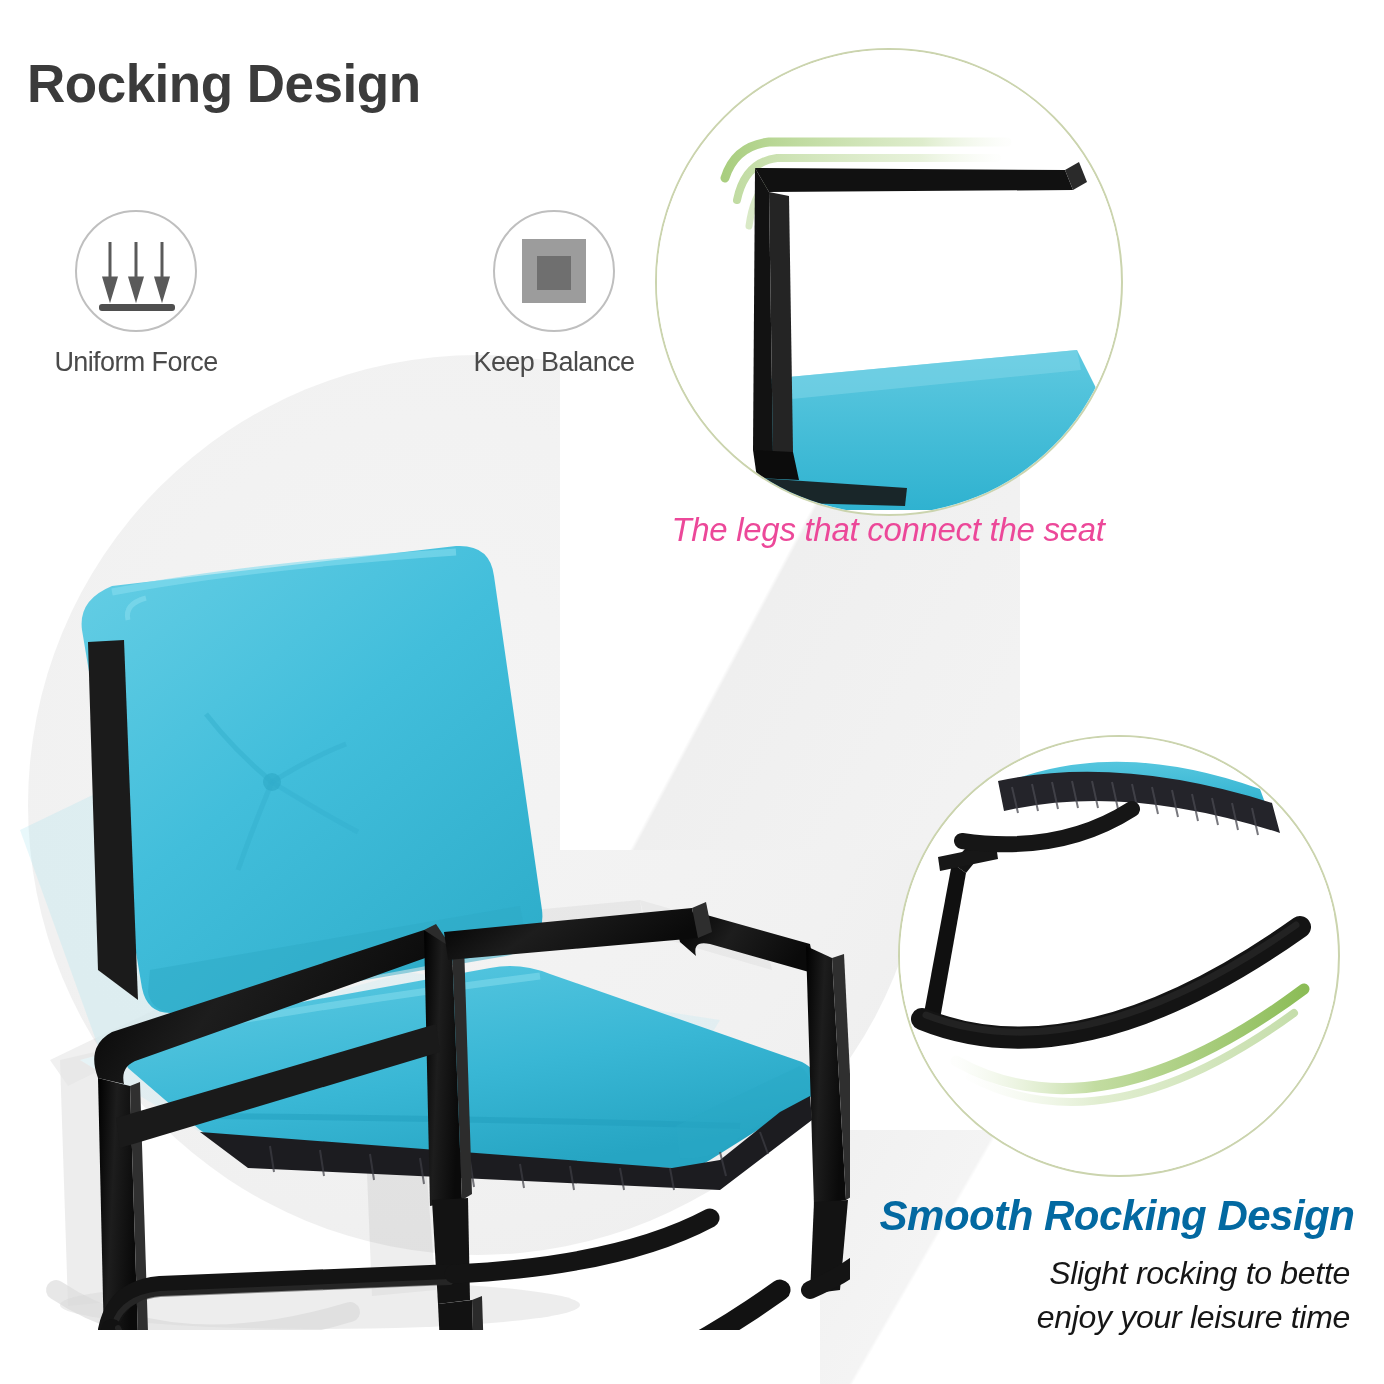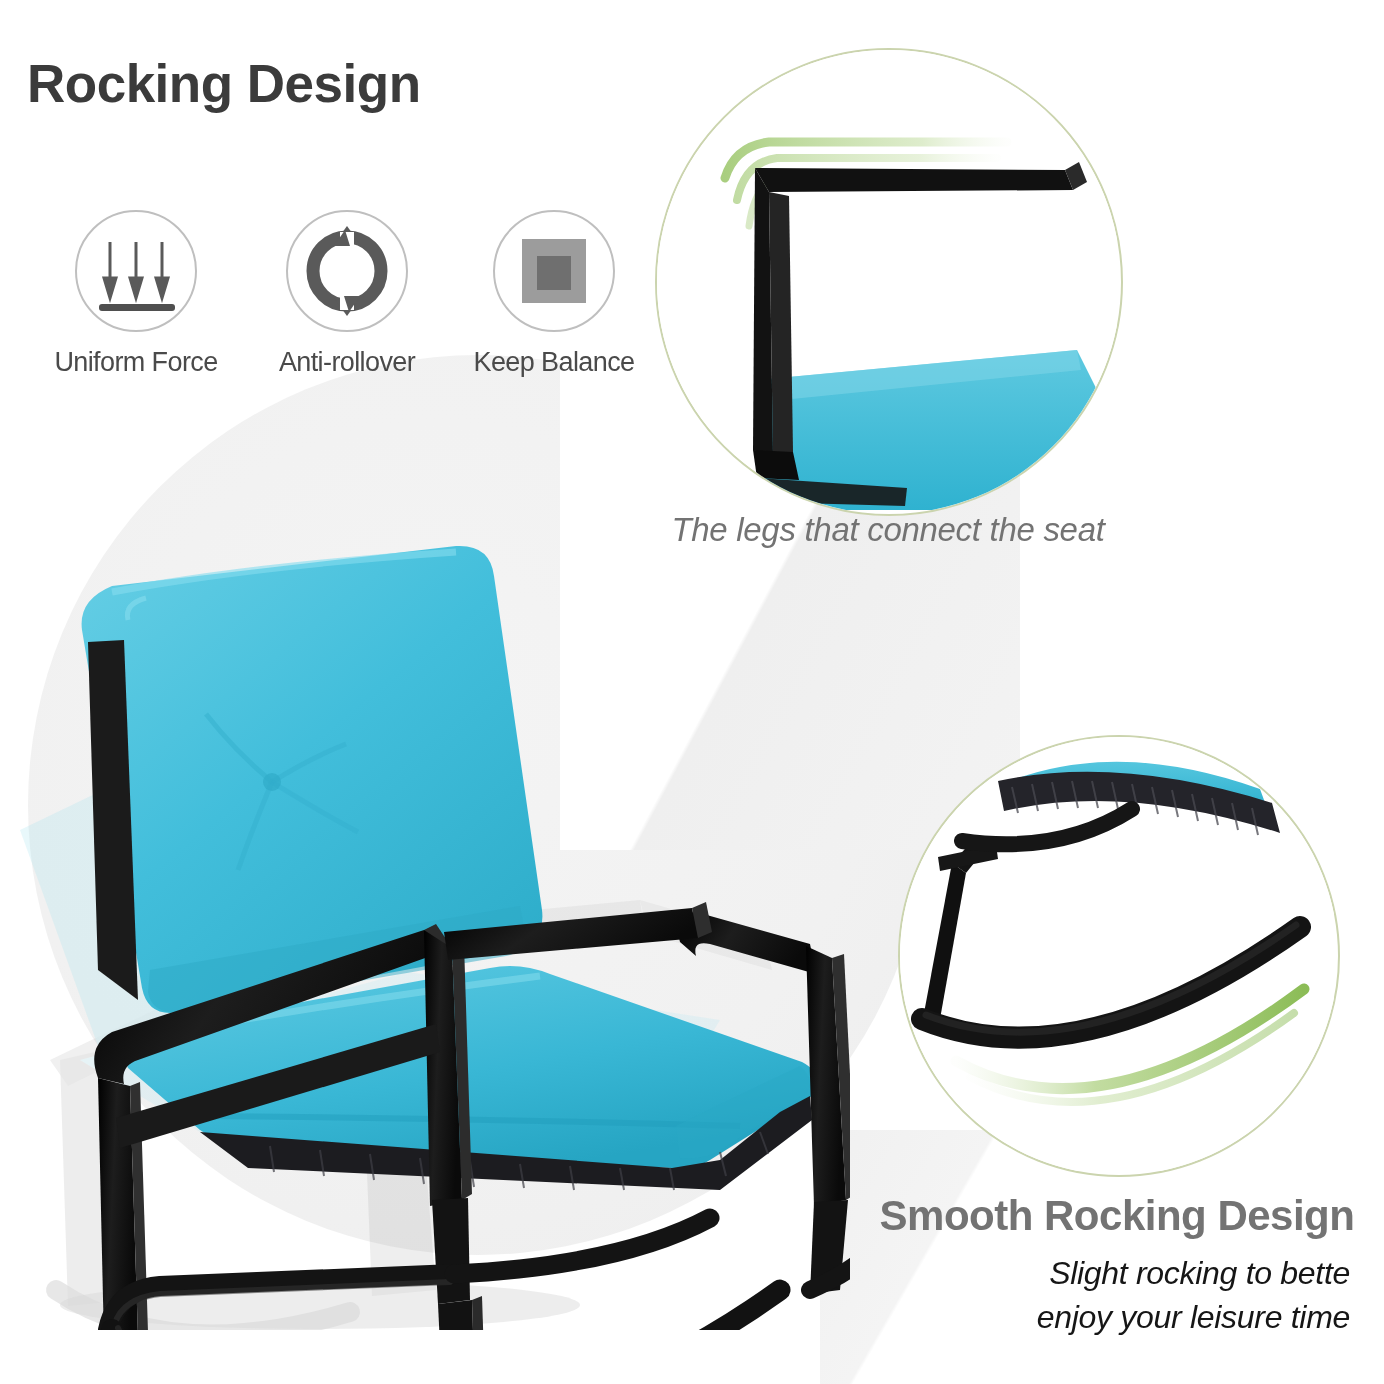--- a/index.html
+++ b/index.html
@@ -109,35 +109,36 @@
   
   .legs-caption {
     position: absolute;
     left: 604px;
     top: 508px;
     width: 568px;
     text-align: center;
     font-size: 33px;
     line-height: 1.34;
     font-style: italic;
-    color: #737373;
+    color: #ec4899;
     font-family: "Liberation Sans", sans-serif;
     letter-spacing: -0.3px;
   }
   .legs-caption div { white-space: nowrap; }
 
   .smooth-title {
     position: absolute;
     left: 852px;
     top: 1192px;
     width: 530px;
     text-align: center;
     font-size: 42px;
     font-weight: bold;
-    color: #737373;
+    font-style: italic;
+    color: #0369a1;
     letter-spacing: -0.5px;
     white-space: nowrap;
   }
   .smooth-sub {
     position: absolute;
     left: 880px;
     top: 1252px;
     width: 470px;
     text-align: right;
     font-size: 32px;
@@ -181,34 +182,20 @@
             <polygon points="59,86 53,66 65,66"></polygon>
             <line x1="85" y1="30" x2="85" y2="74"></line>
             <polygon points="85,86 79,66 91,66"></polygon>
           </g>
           <rect x="22" y="92" width="76" height="7" rx="3" fill="#4f4f4f"></rect>
         </svg>
       </div>
       <div class="flabel">Uniform Force</div>
     </div>
 
-    <div class="feature f1">
-      <div class="fcircle">
-        <svg width="118" height="118" viewBox="0 0 118 118">
-          <circle cx="59" cy="59" r="34" fill="none" stroke="#5a5a5a" stroke-width="13"></circle>
-          <polygon points="59,14 46,32 72,32" fill="#5a5a5a"></polygon>
-          <polygon points="59,104 46,86 72,86" fill="#5a5a5a"></polygon>
-          <rect x="52" y="20" width="14" height="14" fill="#ffffff"></rect>
-          <rect x="52" y="84" width="14" height="14" fill="#ffffff"></rect>
-          <polygon points="57,18 46,34 62,34" fill="#5a5a5a"></polygon>
-          <polygon points="61,100 56,84 72,84" fill="#5a5a5a"></polygon>
-        </svg>
-      </div>
-      <div class="flabel">Anti-rollover</div>
-    </div>
 
     <div class="feature f2">
       <div class="fcircle">
         <svg width="118" height="118" viewBox="0 0 118 118">
           <rect x="27" y="27" width="64" height="64" fill="#9c9c9c"></rect>
           <rect x="42" y="44" width="34" height="34" fill="#6f6f6f"></rect>
         </svg>
       </div>
       <div class="flabel">Keep Balance</div>
     </div>

